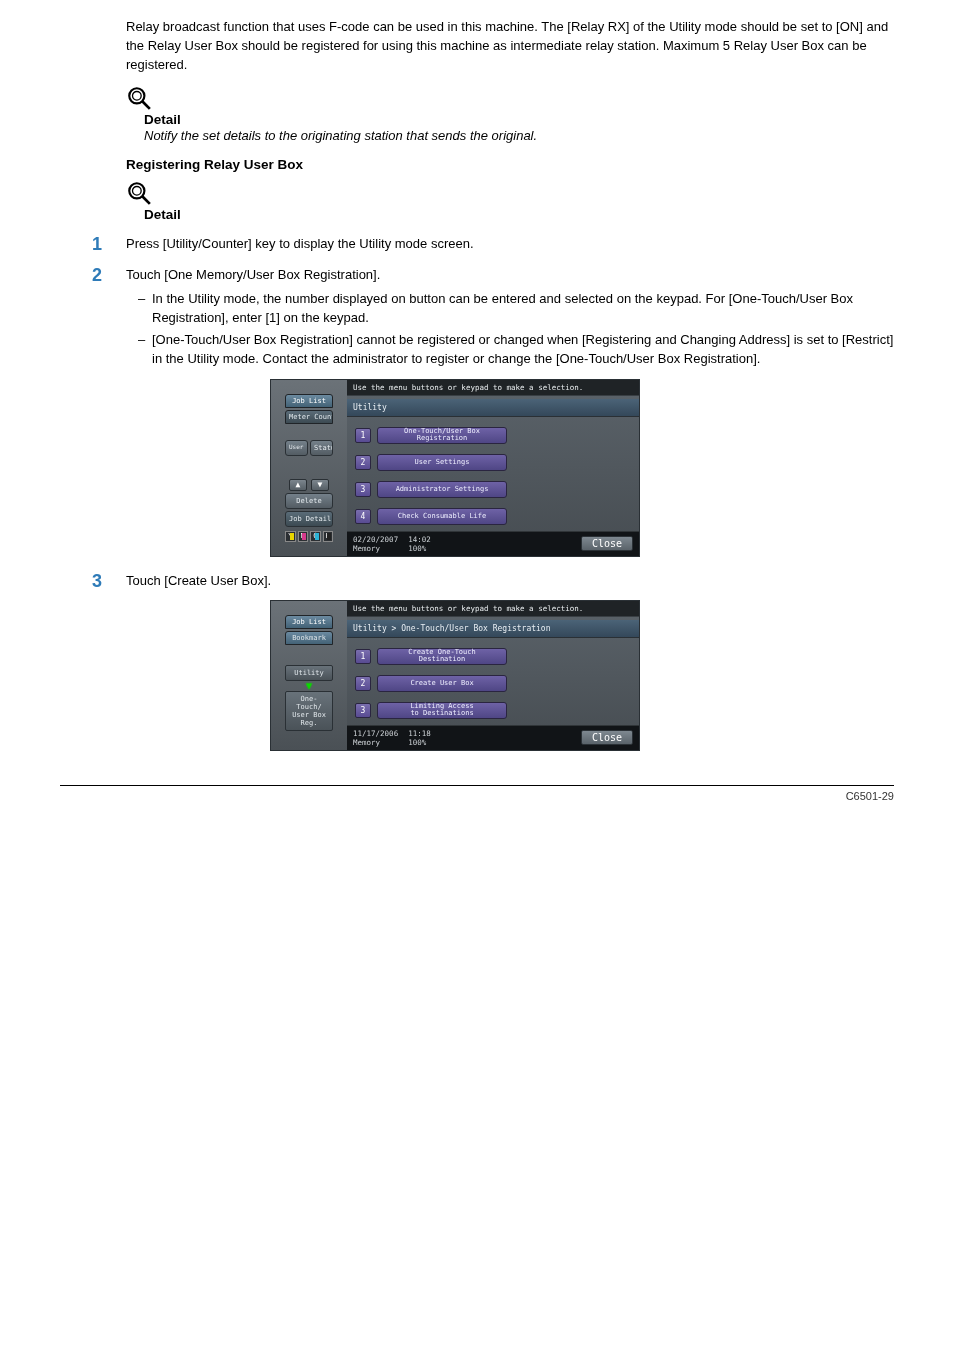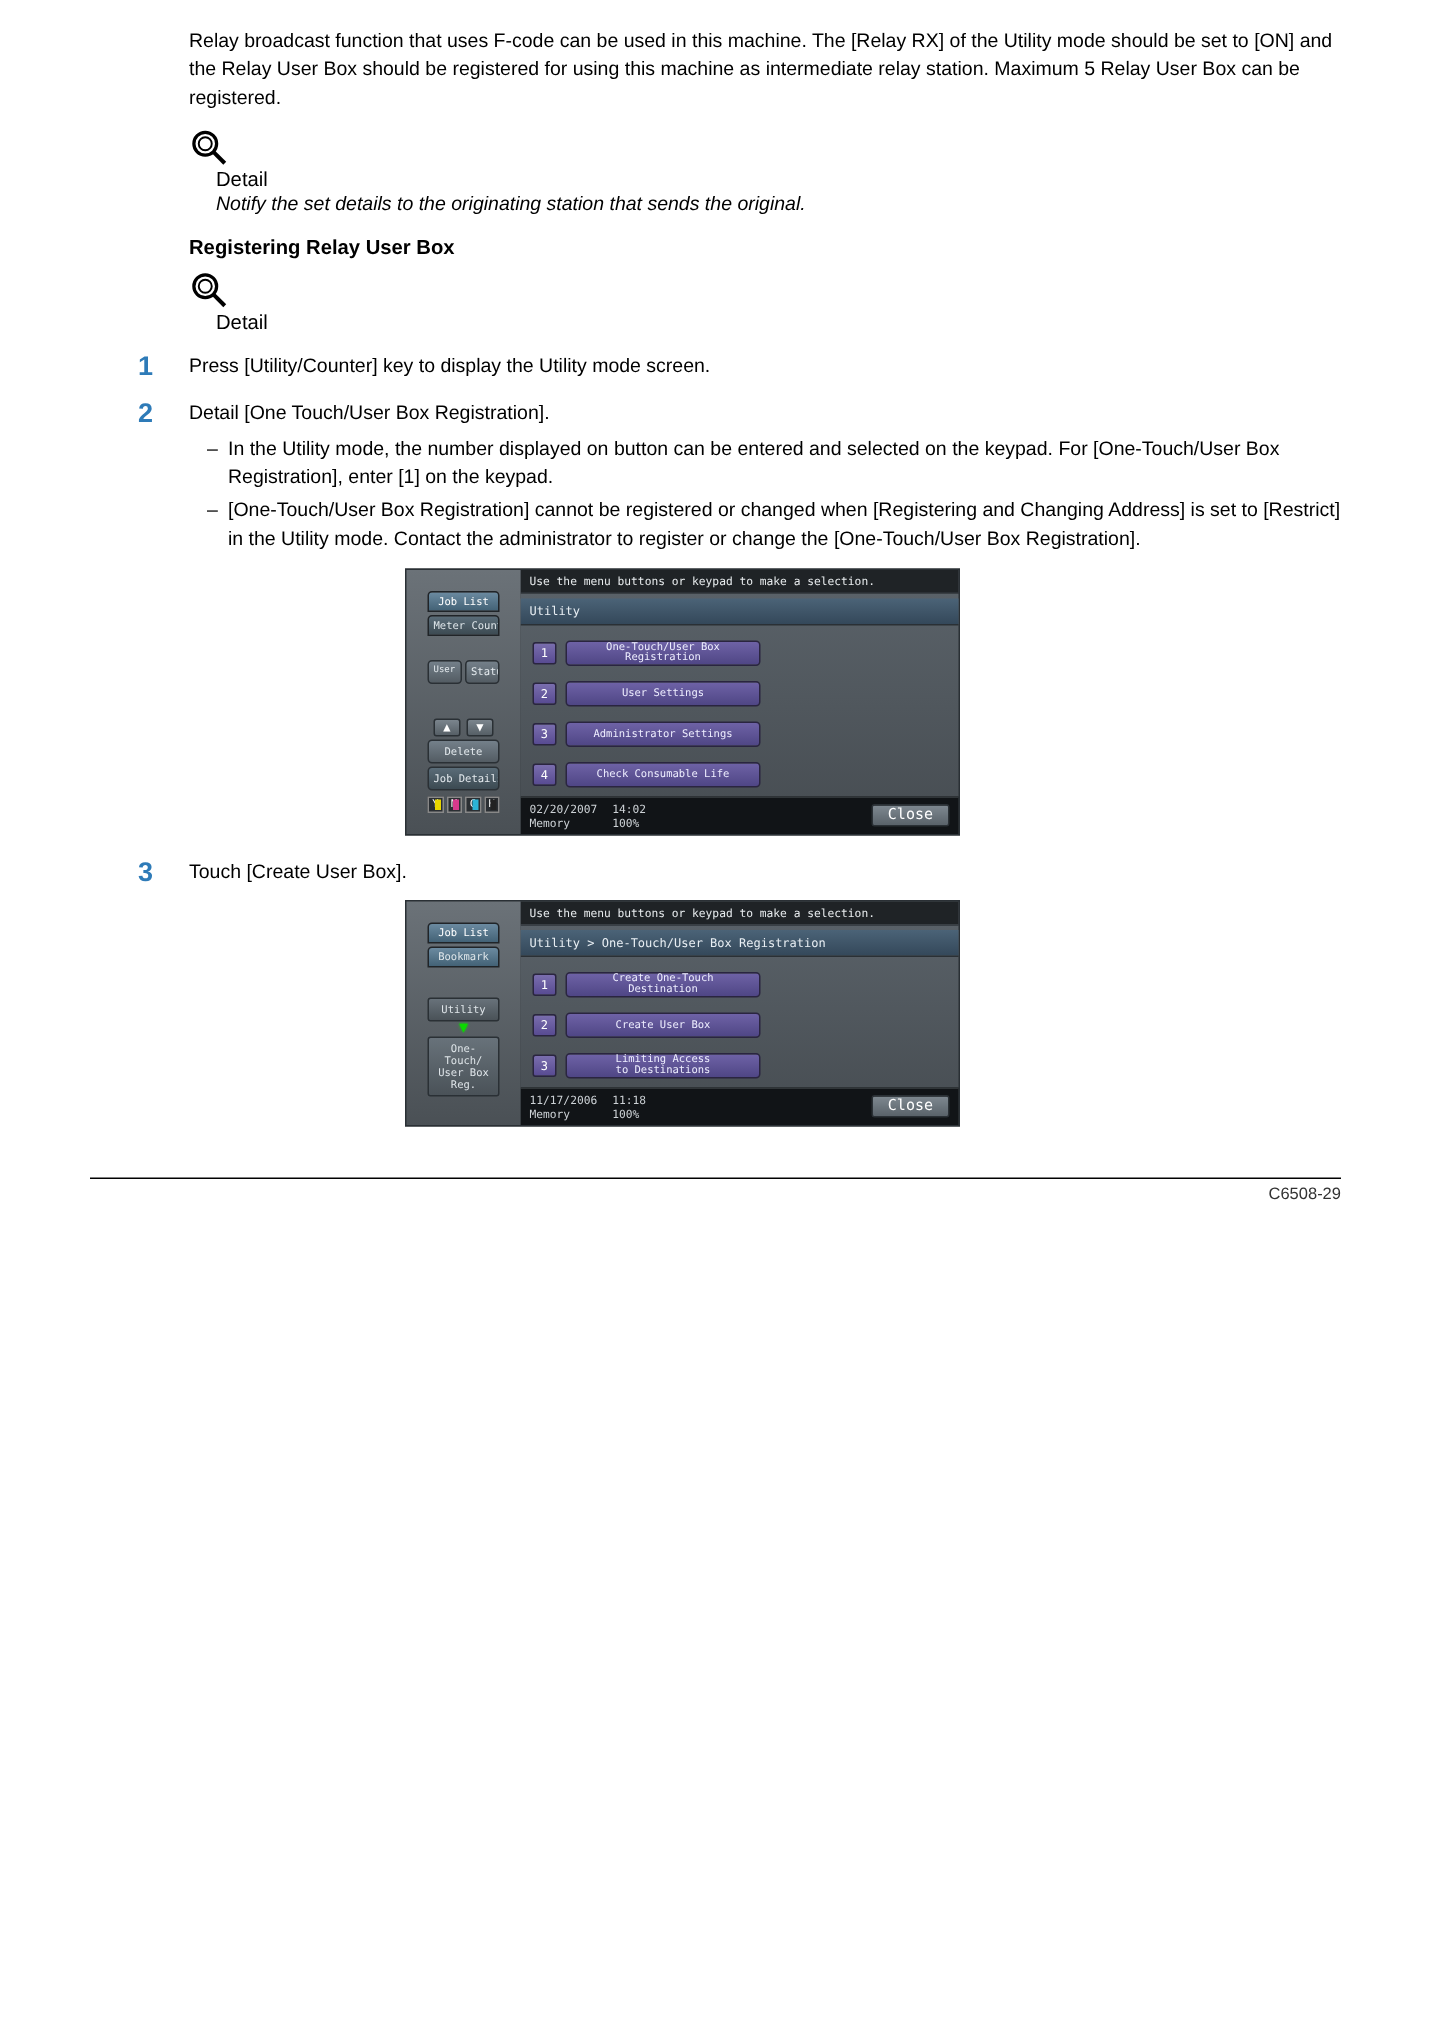--- a/index.html
+++ b/index.html
@@ -66,21 +66,21 @@
     margin-bottom: 12px;
   }
   .mag-row {
     display: block;
   }
   .mag-icon {
     width: 26px; height: 26px;
     margin-bottom: 0;
   }
   .detail-heading {
-    font-weight: normal;
+    font-weight: bold;
     font-size: 13.5px;
     margin-left: 18px;
     margin-top: -2px;
   }
   .detail-text {
     font-style: italic;
     margin-left: 18px;
     line-height: 1.45;
   }
   .detail-text + .detail-text { margin-top: 10px; }
@@ -276,21 +276,21 @@
 </div>
 
 <div class="step-row">
   <div class="step-num">1</div>
   <div class="step-body">Press [Utility/Counter] key to display the Utility mode screen.</div>
 </div>
 
 <div class="step-row">
   <div class="step-num">2</div>
   <div class="step-body">
-    <div>Detail [One Touch/User Box Registration].</div>
+    <div>Touch [One Memory/User Box Registration].</div>
     <div class="bullet-list">
       <div class="bullet-item">
         <div class="bullet-dash">–</div>
         <div class="bullet-txt">In the Utility mode, the number displayed on button can be entered and selected on the keypad. For [One-Touch/User Box Registration], enter [1] on the keypad.</div>
       </div>
       <div class="bullet-item">
         <div class="bullet-dash">–</div>
         <div class="bullet-txt">[One-Touch/User Box Registration] cannot be registered or changed when [Registering and Changing Address] is set to [Restrict] in the Utility mode. Contact the administrator to register or change the [One-Touch/User Box Registration].</div>
       </div>
     </div>
@@ -407,16 +407,16 @@
           <div>100%</div>
         </div>
       </div>
       <div class="close-btn">Close</div>
     </div>
   </div>
 </div>
 
 <div class="footer">
   <span>C650</span>
-  <span>8-29</span>
+  <span>1-29</span>
 </div>
 
 </div>
 
 </body></html>

